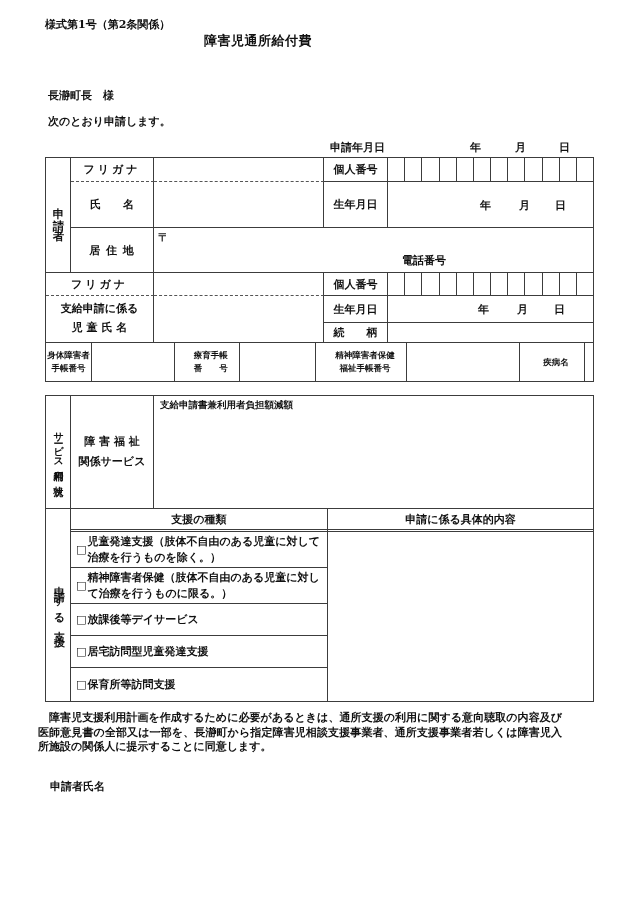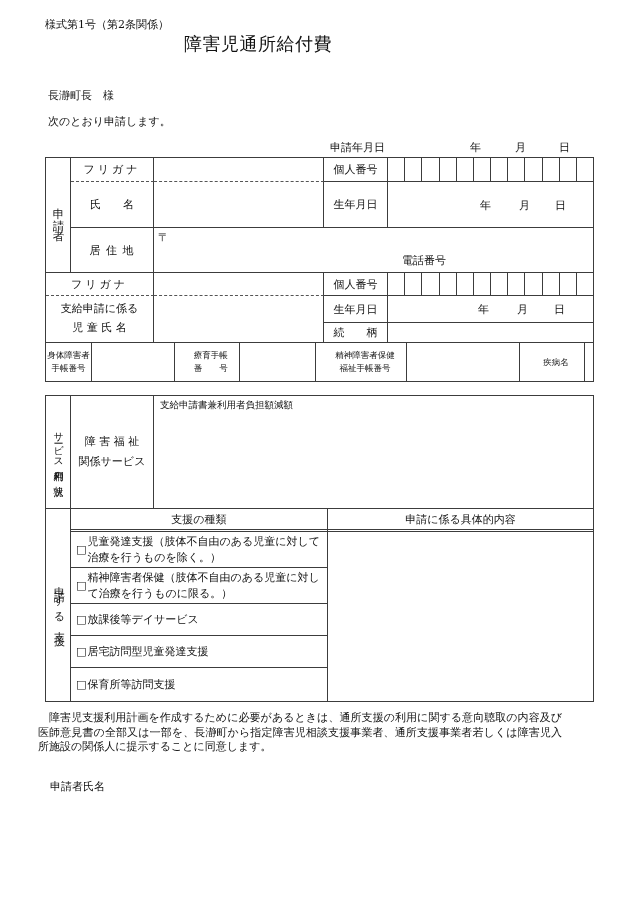--- a/index.html
+++ b/index.html
@@ -1,21 +1,21 @@
 <!DOCTYPE html>
 <html><head>
 <meta charset="utf-8">
 <style>
   html,body { margin:0; padding:0; }
   body { font-family:"DejaVu Serif", serif; color:#111; background:#fff; }
-  #page { position:relative; width:630px; height:903px; background:#fff; overflow:hidden; }
+  #page { position:relative; width:630px; height:903px; background:#fff; overflow:hidden;font-weight:bold; }
 
   .abs { position:absolute; }
   .fs11 { font-size:11px; }
-  .title { font-size:18px; letter-spacing:0.5px; transform:translateX(-50%); white-space:nowrap;text-align:right; }
+  .title { font-size:13px; letter-spacing:0.5px; transform:translateX(-50%); white-space:nowrap;text-align:right; }
 
   
   .tbl { display:grid; border:1px solid #3c3c3c; box-sizing:border-box; background:#fff; }
   .cl { box-sizing:border-box; border-right:1px solid #3c3c3c; border-bottom:1px solid #3c3c3c; overflow:hidden; }
   .nr { border-right:none; }
   .nb { border-bottom:none; }
   .dash { border-bottom:1px dashed #555; }
   .dbl { border-bottom:3px double #3c3c3c; }
   .cc { display:flex; align-items:center; justify-content:center; text-align:center; }
   .pre { white-space:pre-line; }

